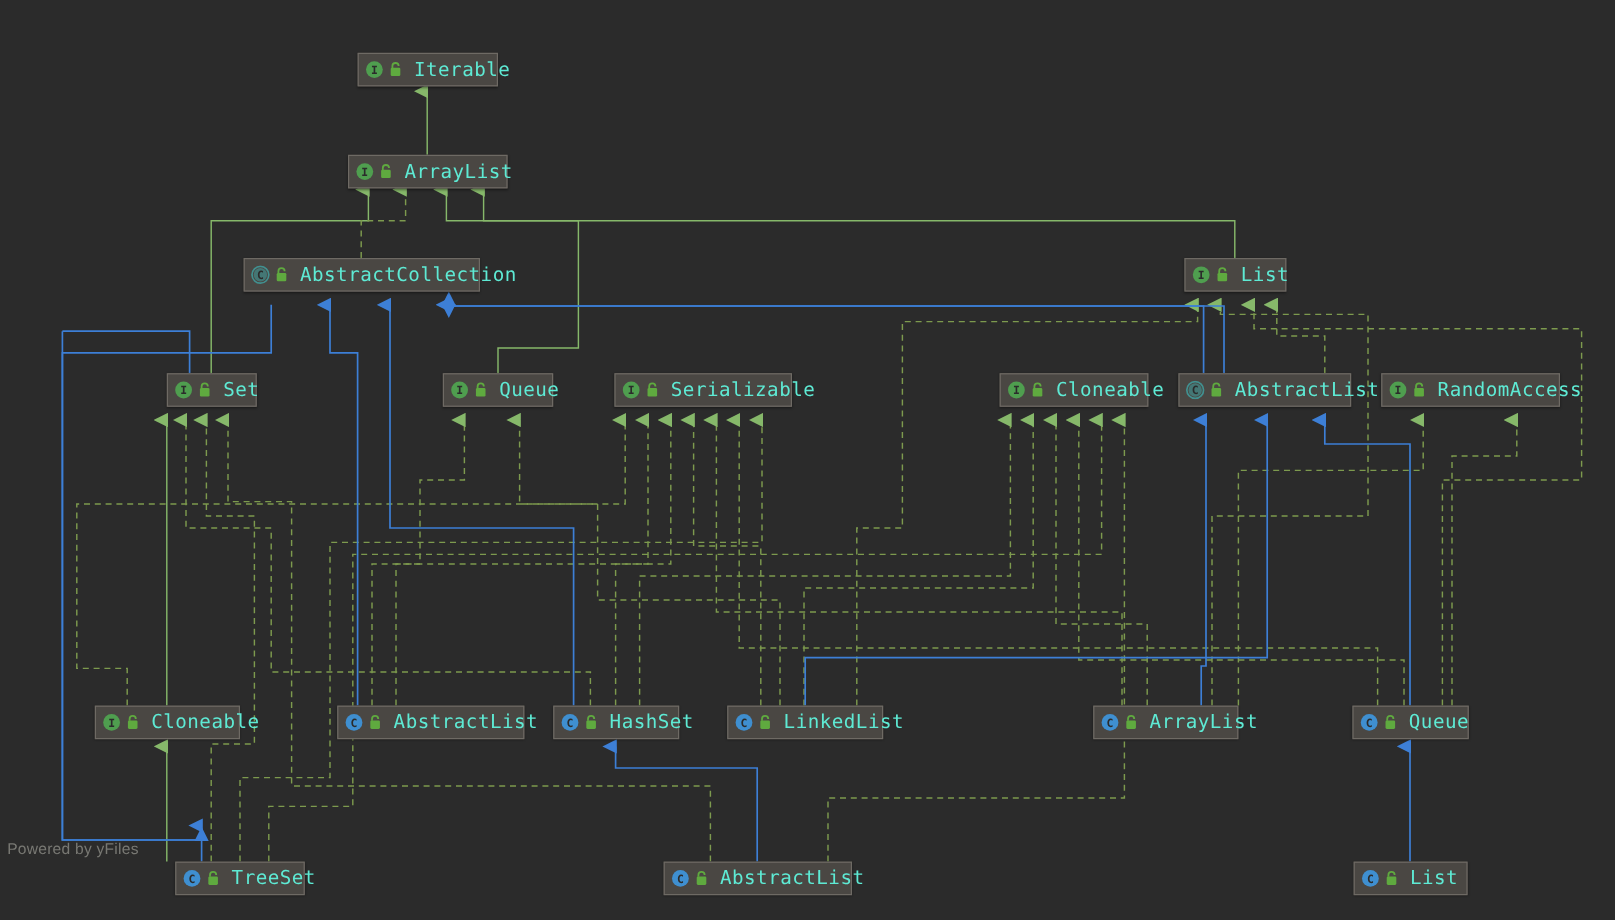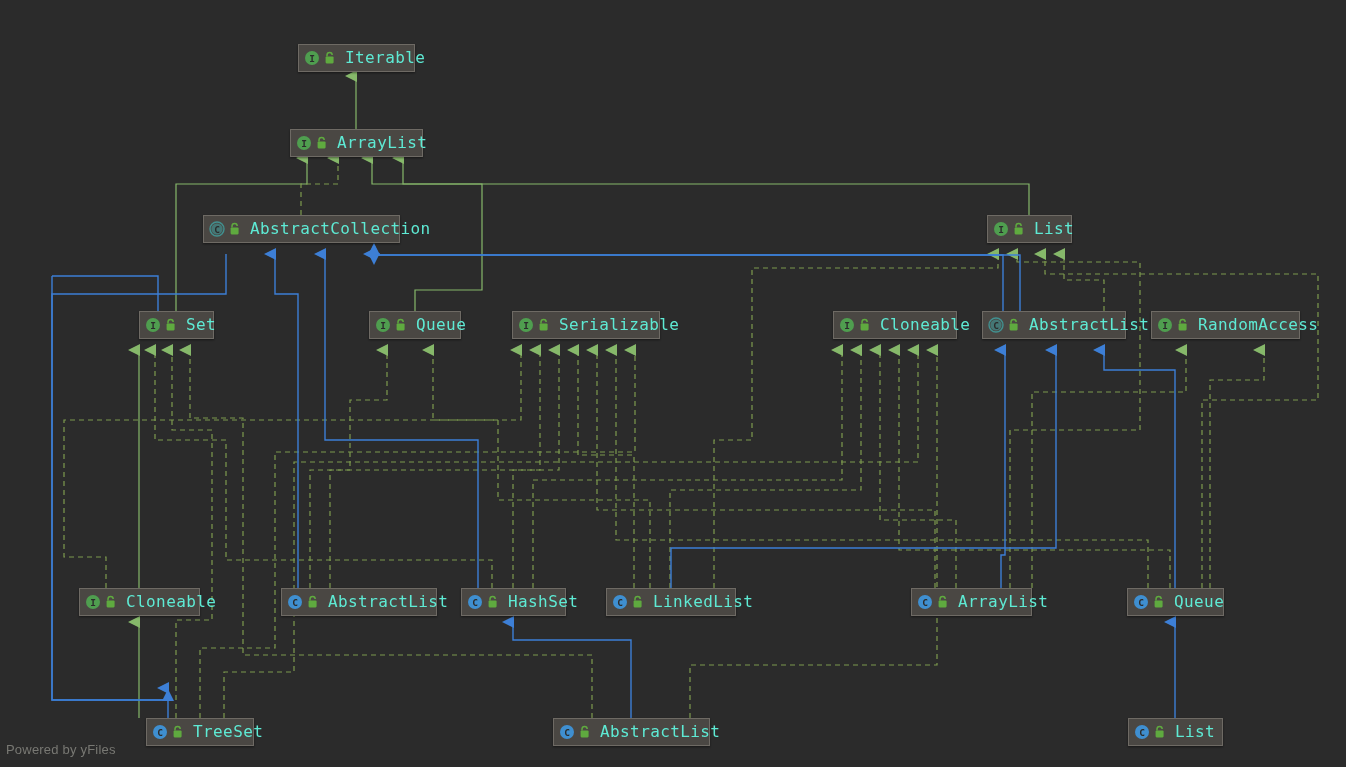--- a/index.html
+++ b/index.html
@@ -27,21 +27,21 @@
   .type-icon{display:block;}
   .lock-icon{display:block;}
   .node-label{
     font-size:16px;
     color:#5eead4;
     letter-spacing:.4px;
     line-height:1;
     padding-right:2px;
   }
   .watermark{
-    position:absolute;left:6px;top:742px;
+    position:absolute;left:6px;top:700px;
     font-family:"Liberation Sans","DejaVu Sans",sans-serif;
     font-size:13px;color:#787873;letter-spacing:.2px;
     user-select:none;
   }
 </style>
 </head>
 <body>
 
 <div id="diagram-canvas">
 

